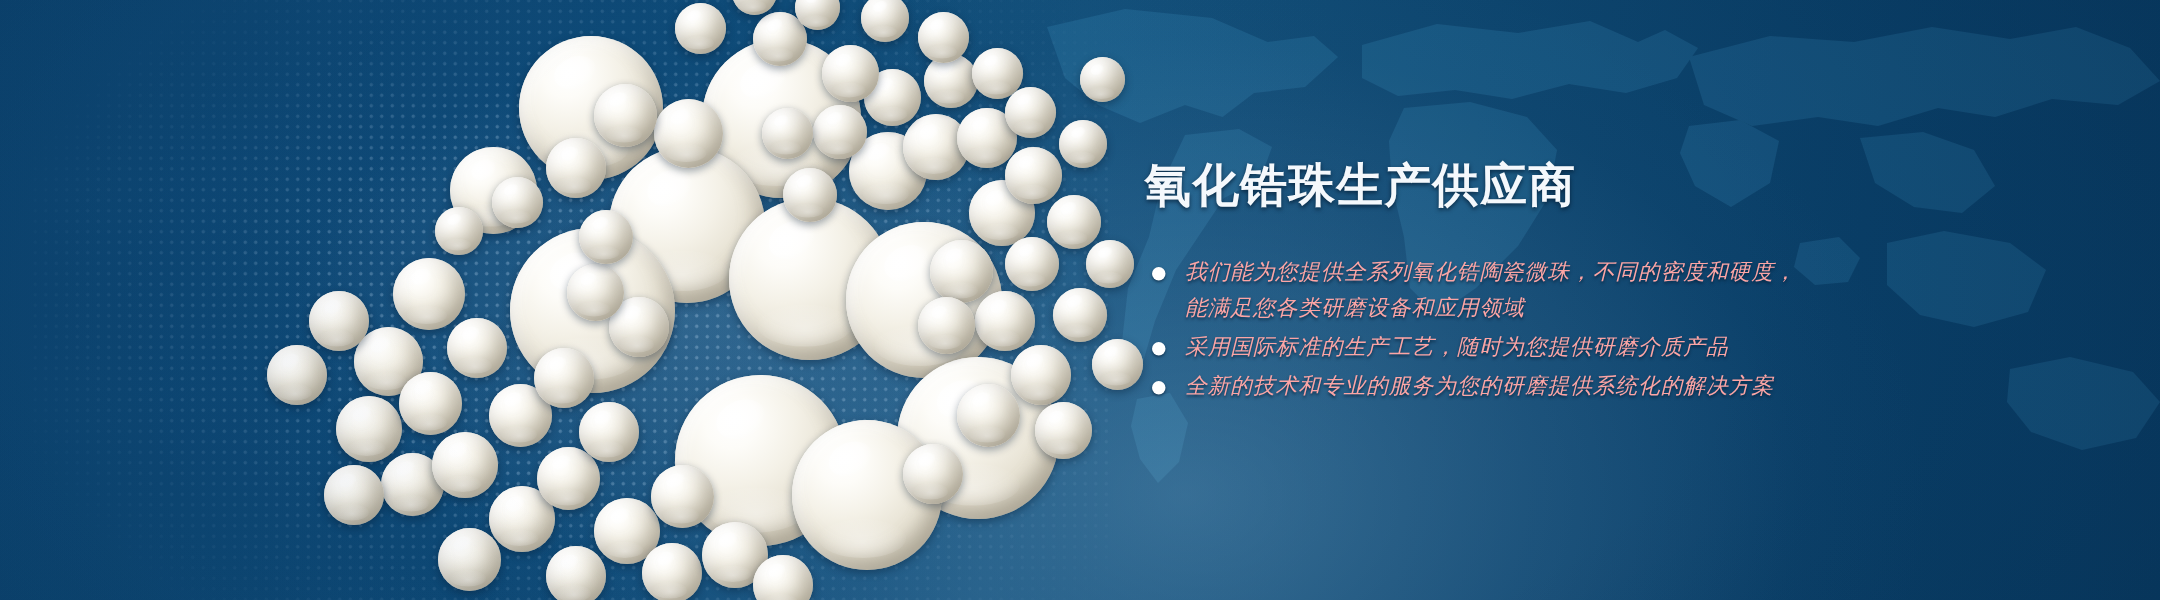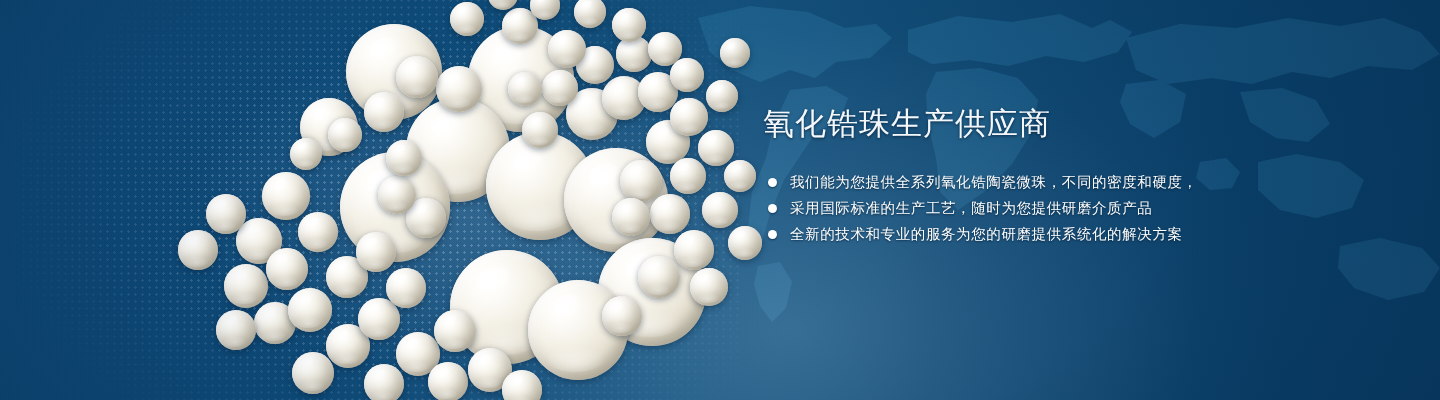--- a/index.html
+++ b/index.html
@@ -94,37 +94,38 @@
   .copy{
     position:absolute;
     left:763px; top:104px;
     width:640px;
   }
   .headline{
     font-size:31px;
     line-height:40px;
     color:#f4f8fc;
     letter-spacing:1px;
-    font-weight:400;
+    font-weight:700;
     text-shadow:0 1px 3px rgba(3,24,45,0.75);
     white-space:nowrap;
   }
   .bullets{
     list-style:none;
     margin-top:26px;
   }
   .bullet{
     position:relative;
     padding-left:27px;
-    color:#ffffff;
+    color:#fca5a5;
     font-size:14.5px;
     line-height:24px;
     letter-spacing:0.6px;
     text-shadow:0 1px 2px rgba(3,24,45,0.70);
     margin-bottom:2px;
+    font-style:italic;
   }
   .dot{
     position:absolute;
     left:5px; top:8px;
     width:9px; height:9px;
     border-radius:50%;
     background:#ffffff;
     box-shadow:0 1px 2px rgba(3,24,45,0.6);
   }
   .bline{ display:block; }
@@ -234,20 +235,21 @@
     </div>
 
   <div class="bg-vignette"></div>
 
   <div class="copy">
     <div class="headline">氧化锆珠生产供应商</div>
     <ul class="bullets" id="bullets">
         <li class="bullet">
           <span class="dot"></span>
           <span class="bline">我们能为您提供全系列氧化锆陶瓷微珠，不同的密度和硬度，</span>
+          <span class="bline">能满足您各类研磨设备和应用领域</span>
         </li>
         <li class="bullet">
           <span class="dot"></span>
           <span class="bline">采用国际标准的生产工艺，随时为您提供研磨介质产品</span>
         </li>
         <li class="bullet">
           <span class="dot"></span>
           <span class="bline">全新的技术和专业的服务为您的研磨提供系统化的解决方案</span>
         </li>
       </ul>

